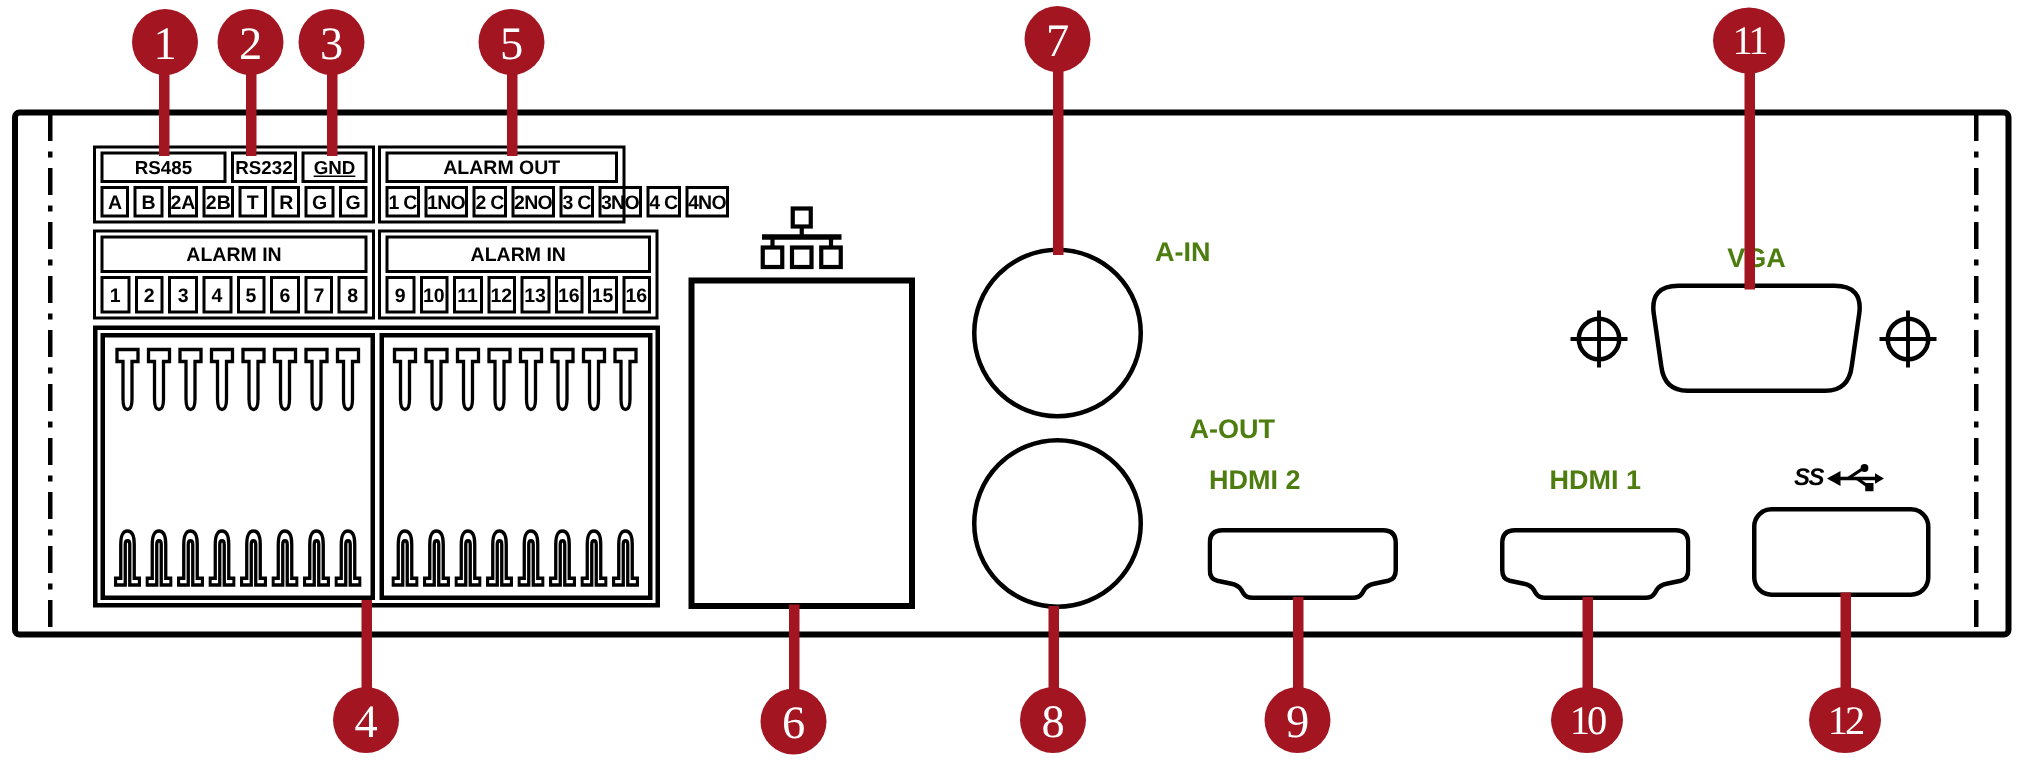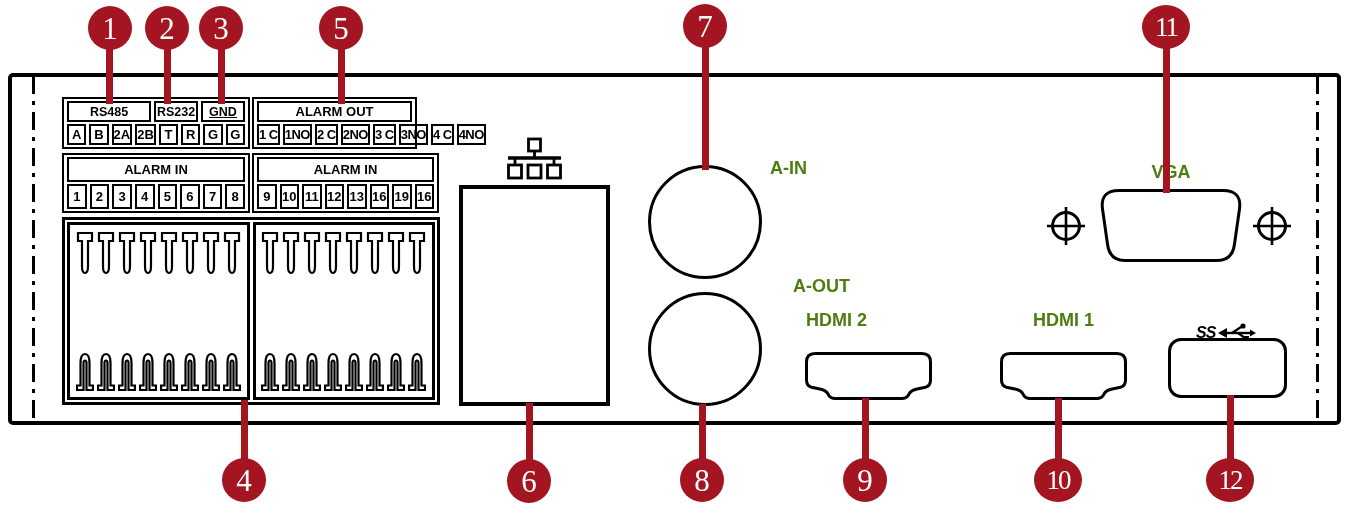--- a/index.html
+++ b/index.html
@@ -28,21 +28,21 @@
   .pins-bottom{position:absolute;bottom:5px;left:4px;right:4px;display:flex;justify-content:space-around;}
   
   .eth{position:absolute;left:459px;top:185px;width:151px;height:221px;border:4px solid #000;
        box-sizing:border-box;background:#fff;z-index:2;}
   
   .audio{position:absolute;width:114px;height:114px;border:3px solid #000;border-radius:50%;
          box-sizing:border-box;background:#fff;z-index:2;}
   
   .usb{position:absolute;left:1168px;top:338px;width:119px;height:60px;border:3.5px solid #000;
        border-radius:13px;box-sizing:border-box;background:#fff;z-index:2;}
-  .usb-ico{position:absolute;left:1196px;top:308px;display:flex;align-items:center;gap:1px;z-index:2;margin-top:14px;}
+  .usb-ico{position:absolute;left:1196px;top:308px;display:flex;align-items:center;gap:1px;z-index:2;}
   .usb-ss{font-weight:700;font-style:italic;font-size:16px;letter-spacing:-1px;}
   
   .plabel{position:absolute;font-weight:700;font-size:18px;color:#4d7c0f;z-index:2;}
   .plabel.ctr{text-align:center;}
   .shape{position:absolute;z-index:2;}
   
   .stem{position:absolute;width:7px;z-index:4;}
   .bubble{position:absolute;width:44px;height:44px;border-radius:50%;color:#fff;
           display:flex;align-items:center;justify-content:center;z-index:5;
           font-family:"Liberation Serif",serif;font-size:31px;line-height:1;}
@@ -110,21 +110,21 @@
       <div class="hrow">
         <div class="hcell" style="flex: 8 1 0px;">ALARM IN</div>
       </div>
       <div class="crow">
         <div class="cell">9</div>
         <div class="cell">10</div>
         <div class="cell">11</div>
         <div class="cell">12</div>
         <div class="cell">13</div>
         <div class="cell">16</div>
-        <div class="cell">19</div>
+        <div class="cell">15</div>
         <div class="cell">16</div>
       </div>
     </div>
 
   <div class="connector">
     <div class="half">
       <div class="pins-top">
           <svg class="pin" width="18" height="44" viewBox="0 0 18 44">
             <path d="M2,2 H16 V10 H12 V35 Q12,42 9,42 Q6,42 6,35 V10 H2 Z" fill="#fff" stroke="#000" stroke-width="2.2"></path>
           </svg>

